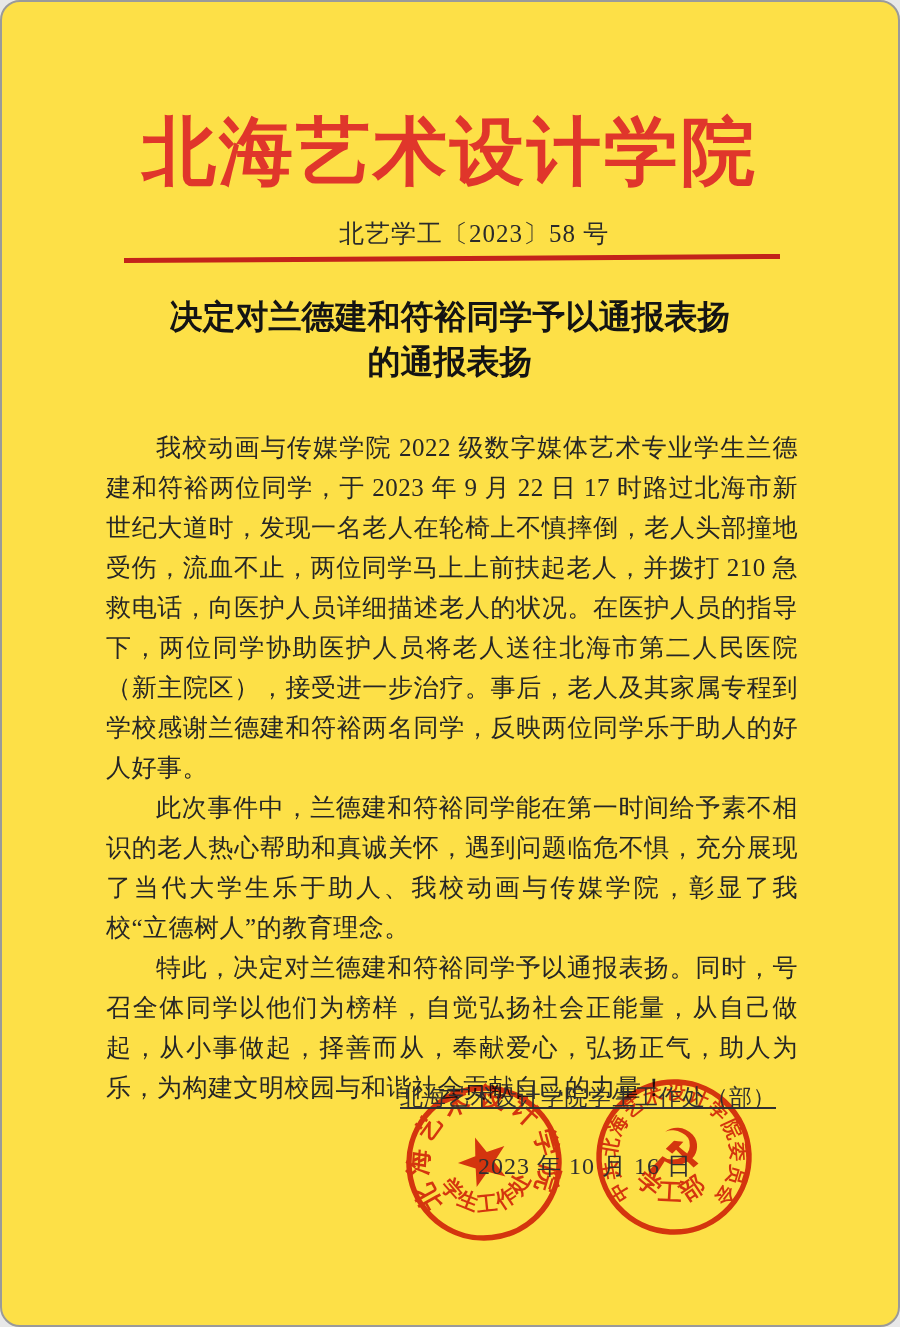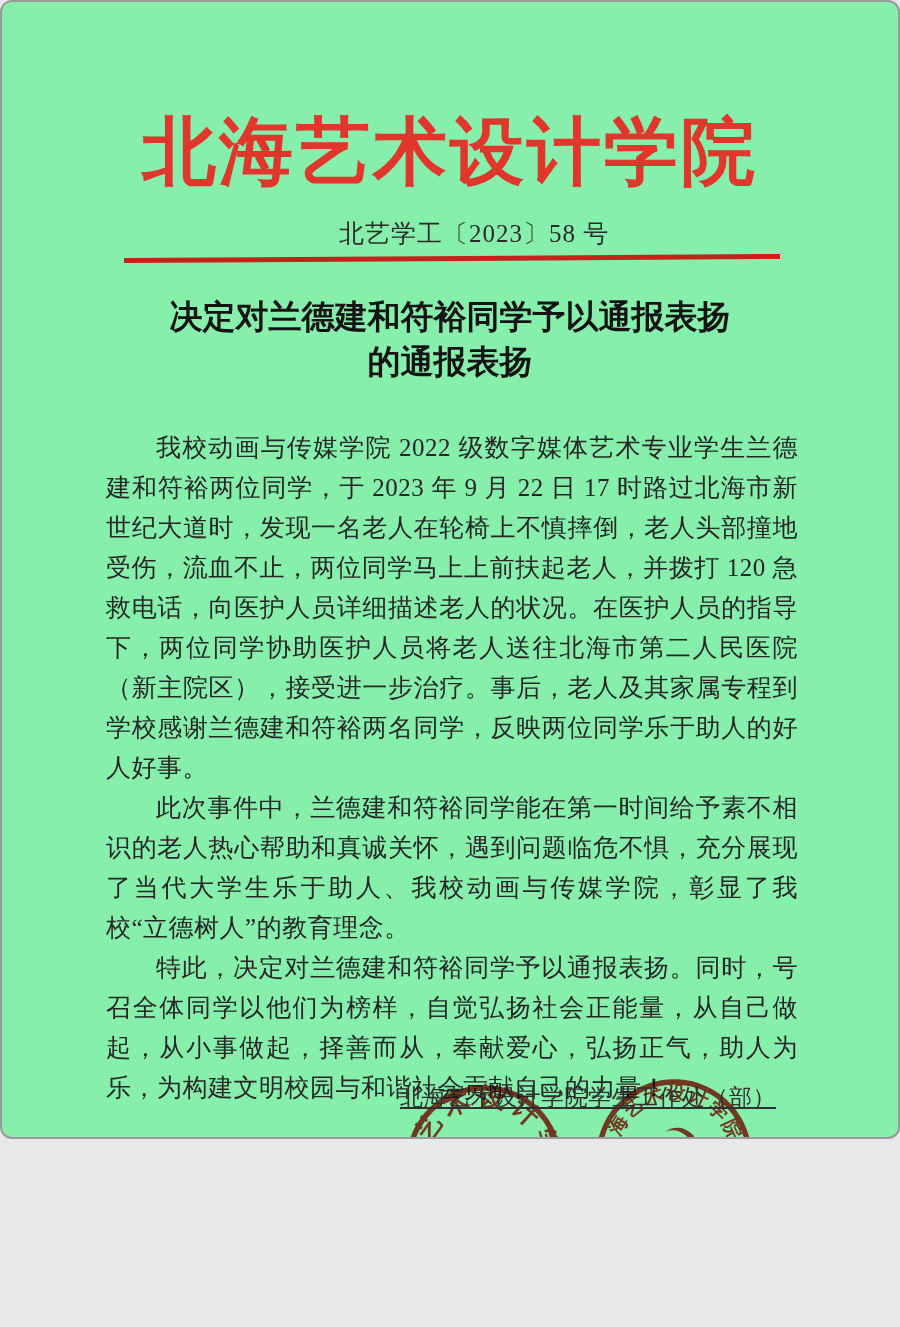--- a/index.html
+++ b/index.html
@@ -4,24 +4,24 @@
 <style>
   html, body {
     margin: 0;
     padding: 0;
     background: #e8e8e8;
     font-family: "Liberation Serif", serif;
   }
   .page {
     position: relative;
     width: 900px;
-    height: 1139px;
-    background: #86efac;
+    height: 1327px;
+    background: #fde047;
     border: 2px solid #9a9a9a;
-    border-radius: 12px;
+    border-radius: 20px;
     box-sizing: border-box;
     overflow: hidden;
     margin: 0 auto;
   }
   .inst-title {
     position: absolute;
     top: 100px;
     left: 0;
     width: 100%;
     text-align: center;
@@ -120,21 +120,21 @@
   <div class="doc-number">北艺学工〔2023〕58 号</div>
 
   <div class="red-rule" style="background:#c3231a;"></div>
 
   <div class="doc-title">
     <div>决定对兰德建和符裕同学予以通报表扬</div>
     <div>的通报表扬</div>
   </div>
 
   <div class="body-text">
-    <p>我校动画与传媒学院 2022 级数字媒体艺术专业学生兰德建和符裕两位同学，于 2023 年 9 月 22 日 17 时路过北海市新世纪大道时，发现一名老人在轮椅上不慎摔倒，老人头部撞地受伤，流血不止，两位同学马上上前扶起老人，并拨打 120 急救电话，向医护人员详细描述老人的状况。在医护人员的指导下，两位同学协助医护人员将老人送往北海市第二人民医院（新主院区），接受进一步治疗。事后，老人及其家属专程到学校感谢兰德建和符裕两名同学，反映两位同学乐于助人的好人好事。</p>
+    <p>我校动画与传媒学院 2022 级数字媒体艺术专业学生兰德建和符裕两位同学，于 2023 年 9 月 22 日 17 时路过北海市新世纪大道时，发现一名老人在轮椅上不慎摔倒，老人头部撞地受伤，流血不止，两位同学马上上前扶起老人，并拨打 210 急救电话，向医护人员详细描述老人的状况。在医护人员的指导下，两位同学协助医护人员将老人送往北海市第二人民医院（新主院区），接受进一步治疗。事后，老人及其家属专程到学校感谢兰德建和符裕两名同学，反映两位同学乐于助人的好人好事。</p>
     <p>此次事件中，兰德建和符裕同学能在第一时间给予素不相识的老人热心帮助和真诚关怀，遇到问题临危不惧，充分展现了当代大学生乐于助人、我校动画与传媒学院，彰显了我校“立德树人”的教育理念。</p>
     <p>特此，决定对兰德建和符裕同学予以通报表扬。同时，号召全体同学以他们为榜样，自觉弘扬社会正能量，从自己做起，从小事做起，择善而从，奉献爱心，弘扬正气，助人为乐，为构建文明校园与和谐社会贡献自己的力量！</p>
   </div>
 
   <div class="sig-issuer">北海艺术设计学院学生工作处（部）</div>
 
   <div class="sig-date">2023 年 10 月 16 日</div>
 
   <svg class="stamp stamp-left" viewBox="0 0 160 160" xmlns="http://www.w3.org/2000/svg" xmlns:xlink="http://www.w3.org/1999/xlink">
     <defs>

